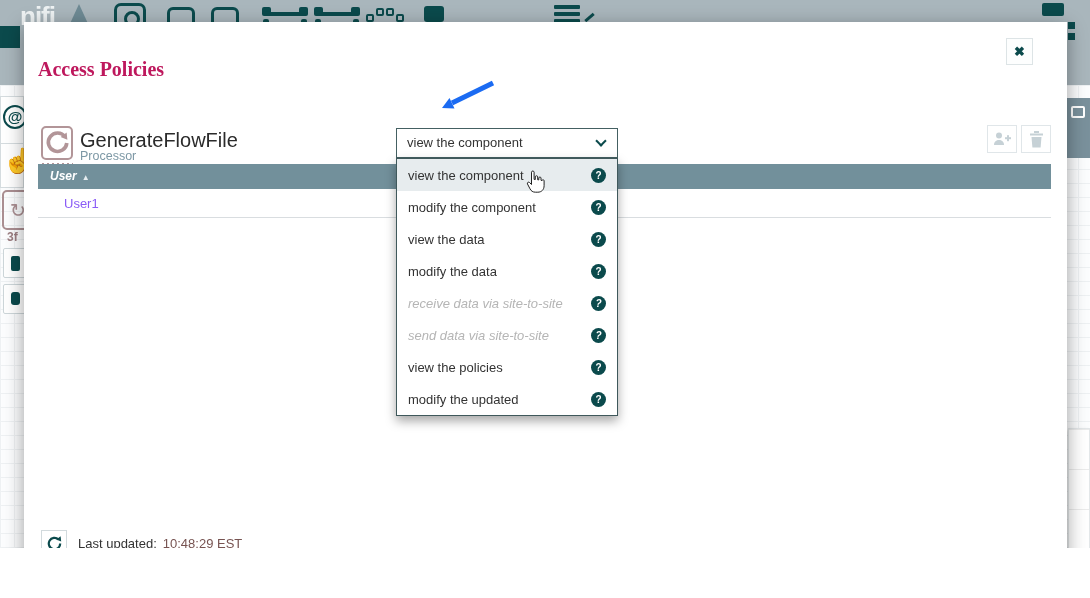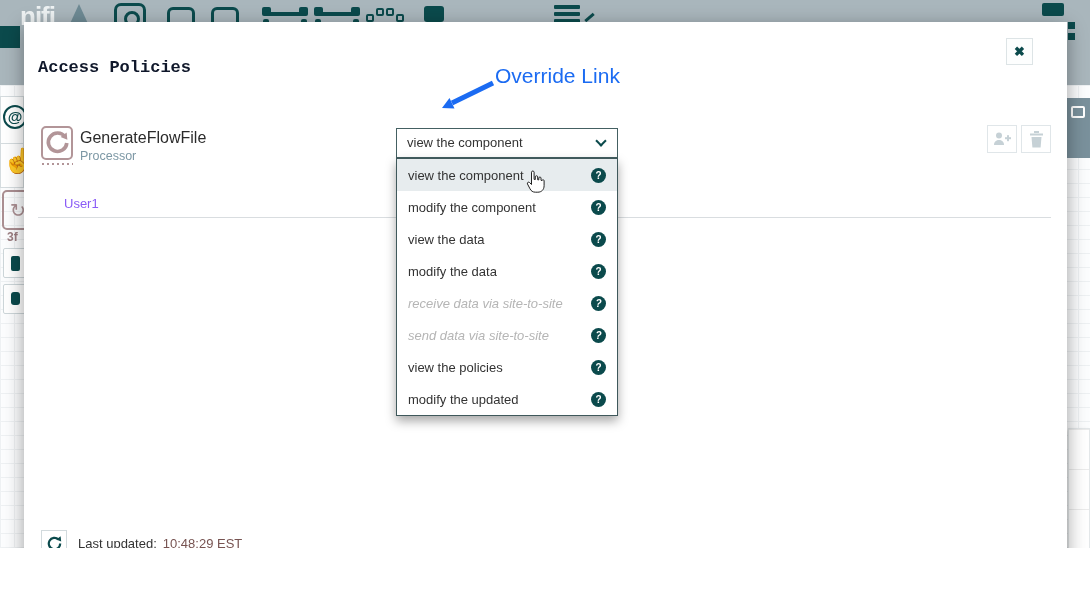--- a/index.html
+++ b/index.html
@@ -54,33 +54,33 @@
 
   .breadcrumb-bar { position:absolute; left:0; top:577px; width:1090px; height:21px;
     background:linear-gradient(#d2d7d9,#eef0f1); box-shadow:0 -2px 4px rgba(0,0,0,.22); }
   .breadcrumb-text { position:absolute; left:14px; top:3px; font-size:13px; font-weight:bold; color:#0b4a4c; }
 
   
   .dialog { position:absolute; left:24px; top:22px; width:1043px; height:555px; background:#fff;
     box-shadow:0 5px 18px rgba(0,0,0,.38); }
   .dialog-close { position:absolute; left:982px; top:16px; width:27px; height:27px; background:#fdfefe;
     border:1px solid #dde4e6; color:#0b4a4c; font-size:13px; font-weight:bold; text-align:center; line-height:25px; cursor:default; }
-  .dialog-title { position:absolute; left:14px; top:36px; font-family:Liberation Mono, monospace; font-weight:bold;
-    font-size:17px; color:#0f172a; }
+  .dialog-title { position:absolute; left:14px; top:36px; font-family:Liberation Serif, serif; font-weight:bold;
+    font-size:20px; color:#be185d; }
   .policy-message { position:absolute; left:14px; top:84px; font-family:"DejaVu Serif", serif; font-weight:bold;
     font-size:12.5px; color:#775351; white-space:pre-wrap; }
   .policy-message a { color:#1d6a6d; text-decoration:underline; cursor:pointer; }
 
   .annotation-label { position:absolute; left:471px; top:42px; font-size:21px; color:#1b6bf2; }
   .annotation-arrow { position:absolute; left:414px; top:58px; }
 
   .entity-icon { position:absolute; left:17px; top:104px; width:32px; height:34px; border:2px solid #b29598; border-radius:5px; }
   .entity-perf { position:absolute; left:18px; top:141px; width:31px; height:2px;
     background:repeating-linear-gradient(90deg,#b29598 0 2px, transparent 2px 5px); }
-  .entity-name { position:absolute; left:56px; top:107px; font-size:16px; color:#2b2b2b; }
+  .entity-name { position:absolute; left:56px; top:107px; font-size:20px; color:#2b2b2b; }
   .entity-type { position:absolute; left:56px; top:127px; font-size:12.5px; color:#7d98a5; }
 
   .icon-btn { position:absolute; top:103px; width:30px; height:28px; background:#fff; border:1px solid #e0e6e9; }
   .icon-btn svg { display:block; margin:5px auto 0; }
 
   .table-header { position:absolute; left:14px; top:142px; width:1013px; height:25px; background:#72909b; }
   .th-user { position:absolute; left:12px; top:5px; font-size:12px; font-style:italic; font-weight:bold; color:#fff; }
   .sort-arrow { font-size:8px; color:#e6edf0; margin-left:5px; font-style:normal; }
   .table-row { position:absolute; left:14px; top:167px; width:1013px; height:29px; border-bottom:1px solid #d9dde0;
     font-size:13px; color:#8b5cf6; }
@@ -174,21 +174,20 @@
 
   <div class="breadcrumb-bar">
     <div class="breadcrumb-text">NiFi Flow</div>
   </div>
 
   <div class="dialog">
     <div class="dialog-close">✖</div>
     <div class="dialog-title">Access Policies</div>
 
 
-    <div class="annotation-label">Override Link</div>
     <svg class="annotation-arrow" width="60" height="32" viewBox="0 0 60 32">
       <line x1="55" y1="3" x2="14" y2="23" stroke="#1b6bf2" stroke-width="5"></line>
       <polygon points="4,28 11.5,18 16.5,28.5" fill="#1b6bf2"></polygon>
     </svg>
 
     <div class="entity-icon">
       <svg width="28" height="30" viewBox="0 0 20 20">
           <path d="M15.8 5.6 A6.6 6.6 0 1 0 17 10" stroke="#b29598" stroke-width="2.6" fill="none"></path>
           <polygon points="16.9,2.5 17.4,7.6 12.6,5.8" fill="#b29598"></polygon>
         </svg>
@@ -206,20 +205,23 @@
       </svg>
     </div>
     <div class="icon-btn" style="left:997px;">
       <svg width="15" height="17" viewBox="0 0 15 17">
         <rect x="5" y="0" width="5" height="2" fill="#c6d1d6"></rect>
         <rect x="1" y="2.5" width="13" height="2" fill="#c6d1d6"></rect>
         <path d="M2.5 6h10l-.9 10.5H3.4z" fill="#c6d1d6"></path>
       </svg>
     </div>
 
+    <div class="table-header">
+      <div class="th-user"><span>User</span><span class="sort-arrow">▲</span></div>
+    </div>
     <div class="table-row">
       <div class="cell">User1</div>
     </div>
 
     <div class="combo">
       <div class="combo-value">view the component</div>
       <div class="chevron-down"></div>
     </div>
     <div class="options">
         <div class="option highlighted">

